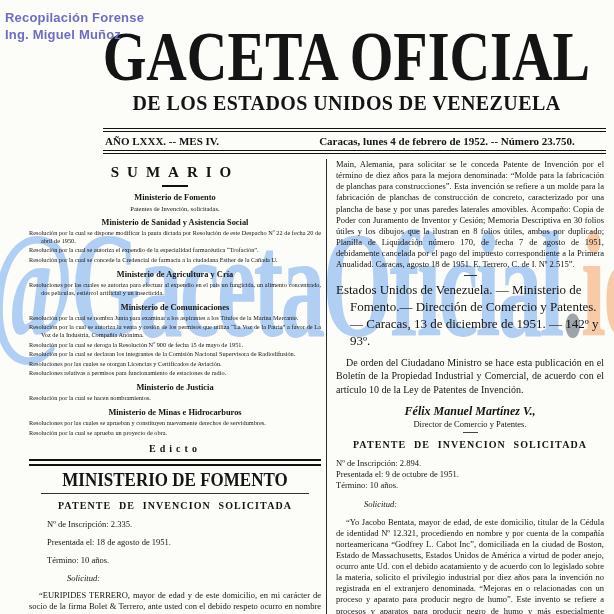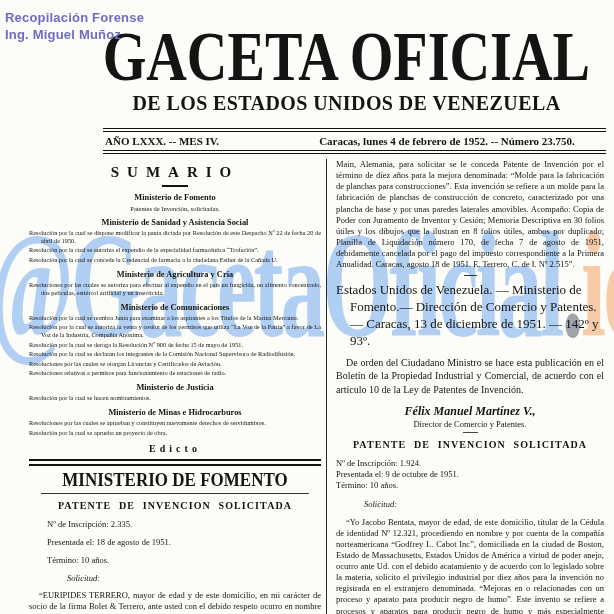--- a/index.html
+++ b/index.html
@@ -132,20 +132,20 @@
       <div class="sep-dash"></div>
 
       <div class="address">Estados Unidos de Venezuela. — Ministerio de Fomento.— Dirección de Comercio y Patentes. — Caracas, 13 de diciembre de 1951. — 142º y 93º.</div>
       <div class="par2">De orden del Ciudadano Ministro se hace esta publicación en el Boletín de la Propiedad Industrial y Comercial, de acuerdo con el artículo 10 de la Ley de Patentes de Invención.</div>
 
       <div class="sig-name">Félix Manuel Martínez V.,</div>
       <div class="sig-role">Director de Comercio y Patentes.</div>
       <div class="sig-dash"></div>
 
       <div class="patent-head">PATENTE DE INVENCION SOLICITADA</div>
-      <div class="patent-field-tight">Nº de Inscripción: 1.924.</div>
+      <div class="patent-field-tight">Nº de Inscripción: 2.894.</div>
       <div class="patent-field-tight">Presentada el: 9 de octubre de 1951.</div>
       <div class="patent-field-tight">Término: 10 años.</div>
       <div class="solicitud2">Solicitud:</div>
       <div class="body-par">“Yo Jacobo Bentata, mayor de edad, de este domicilio, titular de la Cédula de identidad Nº 12.321, procediendo en nombre y por cuenta de la compañía norteamericana “Godfrey L. Cabot Inc”, domiciliada en la ciudad de Boston, Estado de Massachusetts, Estados Unidos de América a virtud de poder anejo, ocurro ante Ud. con el debido acatamiento y de acuerdo con lo legislado sobre la materia, solicito el privilegio industrial por diez años para la invención no registrada en el extranjero denominada. “Mejoras en o relacionadas con un proceso y aparato para producir negro de humo”. Este invento se refiere a procesos y aparatos para producir negro de humo y más especialmente comprende un procedimiento mejorado para producir negro de humo con hidrocarburos líquidos. Acompaño: la memoria descriptiva y cuatro hojas de diseño en doble ejemplar y la planilla de impuestos Nº 156, debidamente cancelada. El mencionado Poder contiene la declaración jurada de los inventores cuidadanos norteame-</div>
     </div>
   </div>
 </div>
 
 </body></html>

